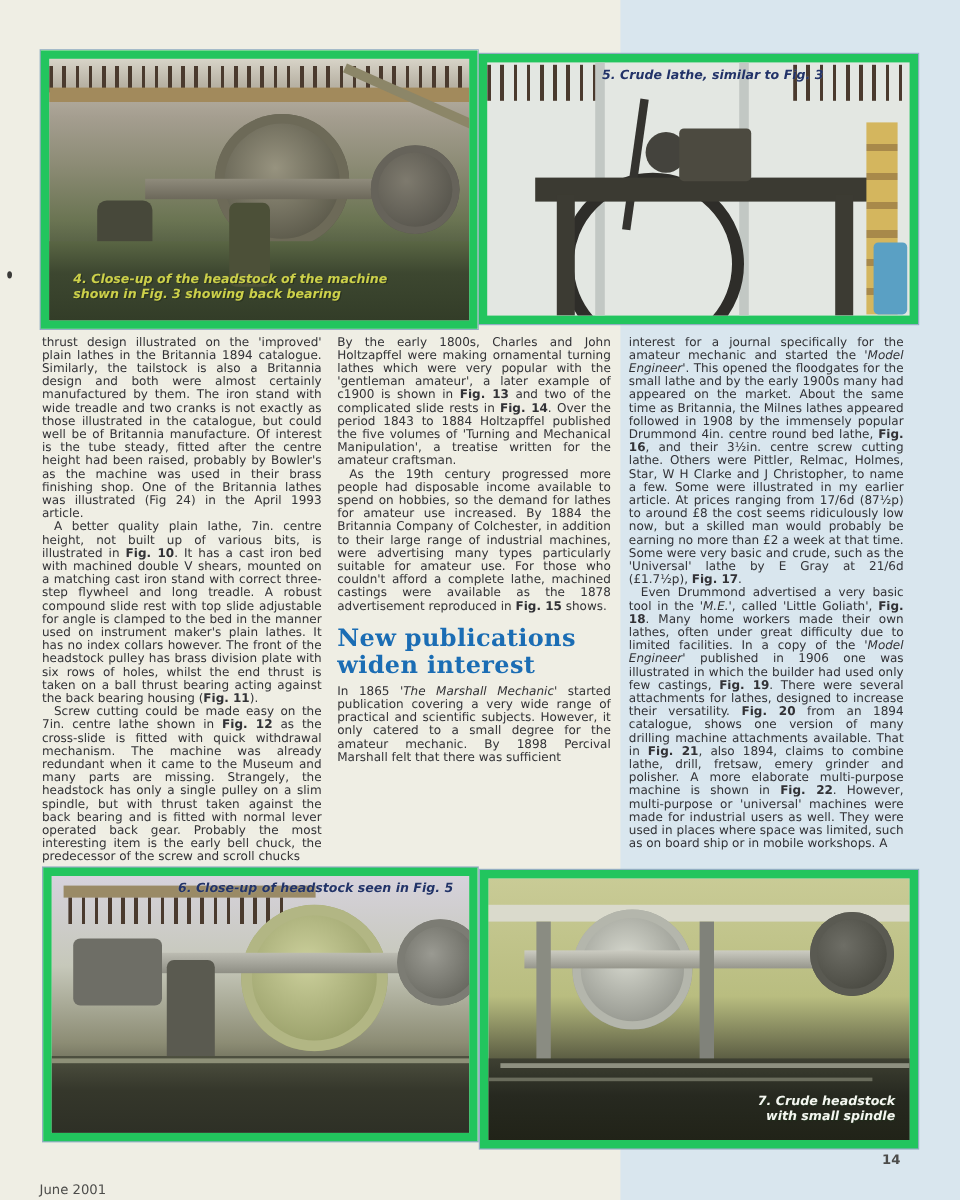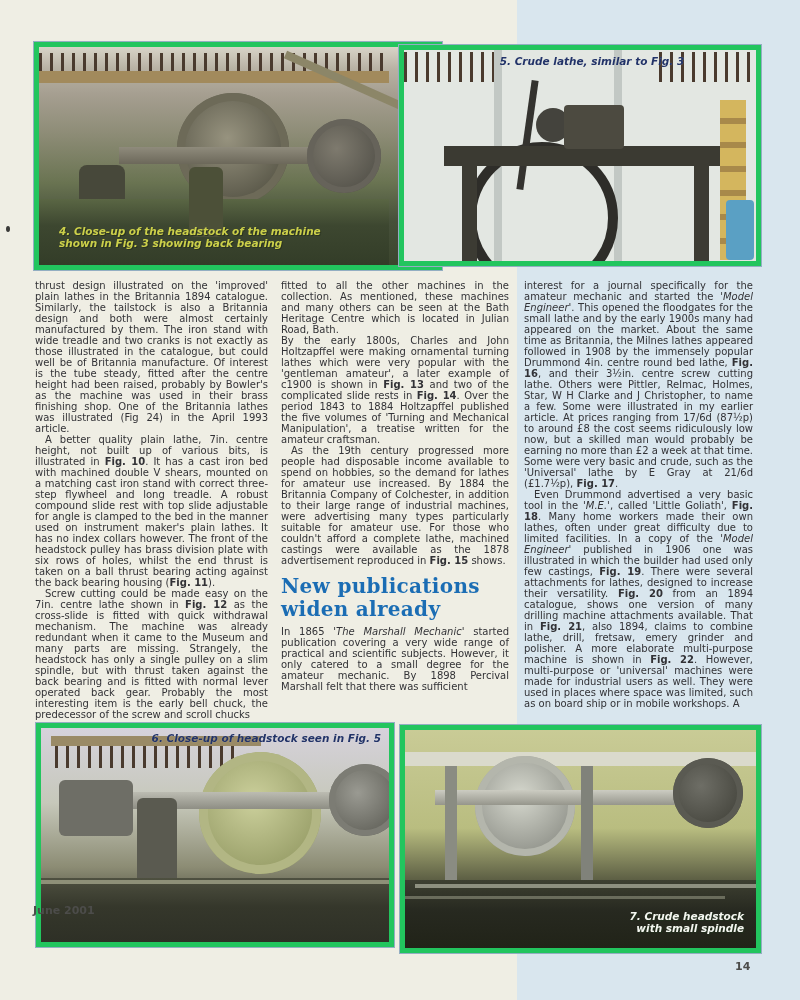--- a/index.html
+++ b/index.html
@@ -8,33 +8,33 @@
     background:#efeee4; overflow:hidden;
     font-family:"DejaVu Sans", sans-serif;
   }
   #blue-panel{
     position:absolute; left:517px; top:0; width:283px; height:1000px;
     background:#d9e6ee;
   }
   
   .photo{
     position:absolute; overflow:hidden;
-    border:5px solid #22c55e; box-shadow:0 0 0 1px #93aec2;
+    border:7px solid #22c55e; box-shadow:0 0 0 1px #93aec2;
   }
   .shape{position:absolute;}
   .caption{
     position:absolute; font-style:italic; font-weight:bold;
     font-size:10.5px; line-height:12px;
   }
   .cap-yellow{color:#ccd04a; text-shadow:1px 1px 0 #2a3320;}
   .cap-navy{color:#223368; text-shadow:0 0 1px rgba(255,255,255,.4);}
   .cap-white{color:#f4f6f0; text-align:right; text-shadow:1px 1px 1px #22301e;}
   
   #photo4{left:34px; top:42px; width:350px; height:218px;
-    background:linear-gradient(#d8d4c8 0%,#b8b2a4 10%,#a59e90 22%,#8d8c76 40%,#6a7452 62%,#46503a 80%,#3c462e 100%);padding-left:48px;}
+    background:linear-gradient(#d8d4c8 0%,#b8b2a4 10%,#a59e90 22%,#8d8c76 40%,#6a7452 62%,#46503a 80%,#3c462e 100%);}
   
   #photo5{left:399px; top:45px; width:352px; height:211px; background:#e3e7e2;}
   
   #photo6{left:36px; top:723px; width:348px; height:214px;
     background:linear-gradient(#d6d2dc 0%,#c6c8ba 35%,#8c8c74 65%,#3a3c30 88%,#32342a 100%);}
   
   #photo7{left:400px; top:725px; width:351px; height:218px;
     background:linear-gradient(#c9cb96 0%,#b9bd80 45%,#50523c 72%,#2c2e24 100%);}
   .tickrow{background:repeating-linear-gradient(90deg,#4a3a2e 0 3px,transparent 3px 11px);}
   .circle{border-radius:50%;}
@@ -47,21 +47,21 @@
   #col2{left:281px; width:228px;}
   #col3{left:524px; width:229px;}
   .col p{margin:0;}
   .col p.indent{text-indent:10px;}
   .col h2{
     font-family:"DejaVu Serif", serif; font-weight:bold;
     color:#1b6db4; font-size:20px; line-height:23px;
     margin:9px 0 5px 0; text-align:left; letter-spacing:.3px;
   }
   
-  #footer-left{position:absolute; left:33px; top:904px; font-size:11px; font-weight:bold; color:#4c4c4a;}
+  #footer-left{position:absolute; left:33px; top:985px; font-size:11px; font-weight:normal; color:#4c4c4a;}
   #page-num{position:absolute; left:735px; top:960px; font-size:11px; font-weight:bold; color:#4c4c4a;}
   #ink-speck{position:absolute; left:6px; top:226px; width:4px; height:6px; background:#3a3a38; border-radius:50%;}
 </style>
 </head>
 <body>
 
 <div id="page">
 
   <div id="blue-panel"></div>
   <div id="ink-speck"></div>
@@ -96,43 +96,42 @@
     <div class="caption cap-navy" style="left:78px;top:5px;width:220px;text-align:center;">5.  Crude lathe, similar to Fig. 3</div>
   </div>
 
   <div class="col" id="col1">
     <p>thrust design illustrated on the 'improved' plain lathes in the Britannia 1894 catalogue. Similarly, the tailstock is also a Britannia design and both were almost certainly manufactured by them. The iron stand with wide treadle and two cranks is not exactly as those illustrated in the catalogue, but could well be of Britannia manufacture. Of interest is the tube steady, fitted after the centre height had been raised, probably by Bowler's as the machine was used in their brass finishing shop. One of the Britannia lathes was illustrated (Fig 24) in the April 1993 article.</p>
     <p class="indent">A better quality plain lathe, 7in. centre height, not built up of various bits, is illustrated in <b>Fig. 10</b>. It has a cast iron bed with machined double V shears, mounted on a matching cast iron stand with correct three-step flywheel and long treadle. A robust compound slide rest with top slide adjustable for angle is clamped to the bed in the manner used on instrument maker's plain lathes. It has no index collars however. The front of the headstock pulley has brass division plate with six rows of holes, whilst the end thrust is taken on a ball thrust bearing acting against the back bearing housing (<b>Fig. 11</b>).</p>
     <p class="indent">Screw cutting could be made easy on the 7in. centre lathe shown in <b>Fig. 12</b> as the cross-slide is fitted with quick withdrawal mechanism. The machine was already redundant when it came to the Museum and many parts are missing. Strangely, the headstock has only a single pulley on a slim spindle, but with thrust taken against the back bearing and is fitted with normal lever operated back gear. Probably the most interesting item is the early bell chuck, the predecessor of the screw and scroll chucks</p>
   </div>
 
   <div class="col" id="col2">
-    <p>fitted to all the other machines in the collection. As mentioned, these machines and many others can be seen at the Bath Heritage Centre which is located in Julian Road, Bath.</p>
     <p>By the early 1800s, Charles and John Holtzapffel were making ornamental turning lathes which were very popular with the 'gentleman amateur', a later example of c1900 is shown in <b>Fig. 13</b> and two of the complicated slide rests in <b>Fig. 14</b>. Over the period 1843 to 1884 Holtzapffel published the five volumes of 'Turning and Mechanical Manipulation', a treatise written for the amateur craftsman.</p>
     <p class="indent">As the 19th century progressed more people had disposable income available to spend on hobbies, so the demand for lathes for amateur use increased. By 1884 the Britannia Company of Colchester, in addition to their large range of industrial machines, were advertising many types particularly suitable for amateur use. For those who couldn't afford a complete lathe, machined castings were available as the 1878 advertisement reproduced in <b>Fig. 15</b> shows.</p>
-    <h2>New publications widen already</h2>
+    <h2>New publications widen interest</h2>
     <p>In 1865 <i>'The Marshall Mechanic'</i> started publication covering a very wide range of practical and scientific subjects. However, it only catered to a small degree for the amateur mechanic. By 1898 Percival Marshall felt that there was sufficient</p>
   </div>
 
   <div class="col" id="col3">
     <p>interest for a journal specifically for the amateur mechanic and started the <i>'Model Engineer'</i>. This opened the floodgates for the small lathe and by the early 1900s many had appeared on the market. About the same time as Britannia, the Milnes lathes appeared followed in 1908 by the immensely popular Drummond 4in. centre round bed lathe, <b>Fig. 16</b>, and their 3½in. centre screw cutting lathe. Others were Pittler, Relmac, Holmes, Star, W H Clarke and J Christopher, to name a few. Some were illustrated in my earlier article. At prices ranging from 17/6d (87½p) to around £8 the cost seems ridiculously low now, but a skilled man would probably be earning no more than £2 a week at that time. Some were very basic and crude, such as the 'Universal' lathe by E Gray at 21/6d (£1.7½p), <b>Fig. 17</b>.</p>
     <p class="indent">Even Drummond advertised a very basic tool in the <i>'M.E.'</i>, called 'Little Goliath', <b>Fig. 18</b>. Many home workers made their own lathes, often under great difficulty due to limited facilities. In a copy of the <i>'Model Engineer'</i> published in 1906 one was illustrated in which the builder had used only few castings, <b>Fig. 19</b>. There were several attachments for lathes, designed to increase their versatility. <b>Fig. 20</b> from an 1894 catalogue, shows one version of many drilling machine attachments available. That in <b>Fig. 21</b>, also 1894, claims to combine lathe, drill, fretsaw, emery grinder and polisher. A more elaborate multi-purpose machine is shown in <b>Fig. 22</b>. However, multi-purpose or 'universal' machines were made for industrial users as well. They were used in places where space was limited, such as on board ship or in mobile workshops. A</p>
   </div>
 
   <div class="photo" id="photo6">
     <div class="shape" style="left:10px;top:8px;width:210px;height:10px;background:#9a8a66;"></div>
     <div class="shape tickrow" style="left:14px;top:18px;width:180px;height:22px;"></div>
     <div class="shape circle" style="left:158px;top:24px;width:122px;height:122px;background:radial-gradient(circle at 45% 40%,#ccd09c,#9aa06a 70%,#7c835a);box-shadow:inset 0 0 0 9px #b2b684;"></div>
     <div class="shape" style="left:40px;top:64px;width:300px;height:17px;background:linear-gradient(#bcbcb2,#8e8e84);"></div>
     <div class="shape circle" style="left:288px;top:36px;width:72px;height:72px;background:radial-gradient(circle at 40% 40%,#9a9a92,#62625a 75%);box-shadow:inset 0 0 0 6px #7c7c74;"></div>
     <div class="shape" style="left:18px;top:52px;width:74px;height:56px;background:#6e6e66;border-radius:6px;"></div>
     <div class="shape" style="left:96px;top:70px;width:40px;height:90px;background:#5a5a50;border-radius:6px;"></div>
     <div class="shape" style="left:0;top:150px;width:348px;height:64px;background:linear-gradient(#4e5040,#35372b 45%,#2e3026);"></div>
     <div class="shape" style="left:0;top:152px;width:348px;height:4px;background:#8e9078;"></div>
-    <div class="caption cap-navy" style="left:100px;top:4px;width:240px;text-align:right;">6.  Close-up of headstock seen in Fig. 5</div>
+    <div class="caption cap-navy" style="left:100px;top:4px;width:240px;text-align:center;">6.  Close-up of headstock seen in Fig. 5</div>
   </div>
 
   <div class="photo" id="photo7">
     <div class="shape" style="left:0;top:22px;width:351px;height:14px;background:#dadacc;"></div>
     <div class="shape circle" style="left:70px;top:26px;width:100px;height:100px;background:radial-gradient(circle at 45% 40%,#d6d8ce,#90928a 75%);box-shadow:inset 0 0 0 7px #b4b6ac;"></div>
     <div class="shape" style="left:30px;top:60px;width:300px;height:15px;background:linear-gradient(#ccccc2,#96968c);"></div>
     <div class="shape circle" style="left:268px;top:28px;width:70px;height:70px;background:radial-gradient(circle at 40% 40%,#6e6e66,#46463e 75%);box-shadow:inset 0 0 0 6px #5a5a52;"></div>
     <div class="shape" style="left:176px;top:36px;width:12px;height:120px;background:#80827a;"></div>
     <div class="shape" style="left:40px;top:36px;width:12px;height:120px;background:#8a8c82;"></div>
     <div class="shape" style="left:0;top:150px;width:351px;height:68px;background:linear-gradient(#3e4032,#272920 45%,#212318);"></div>

